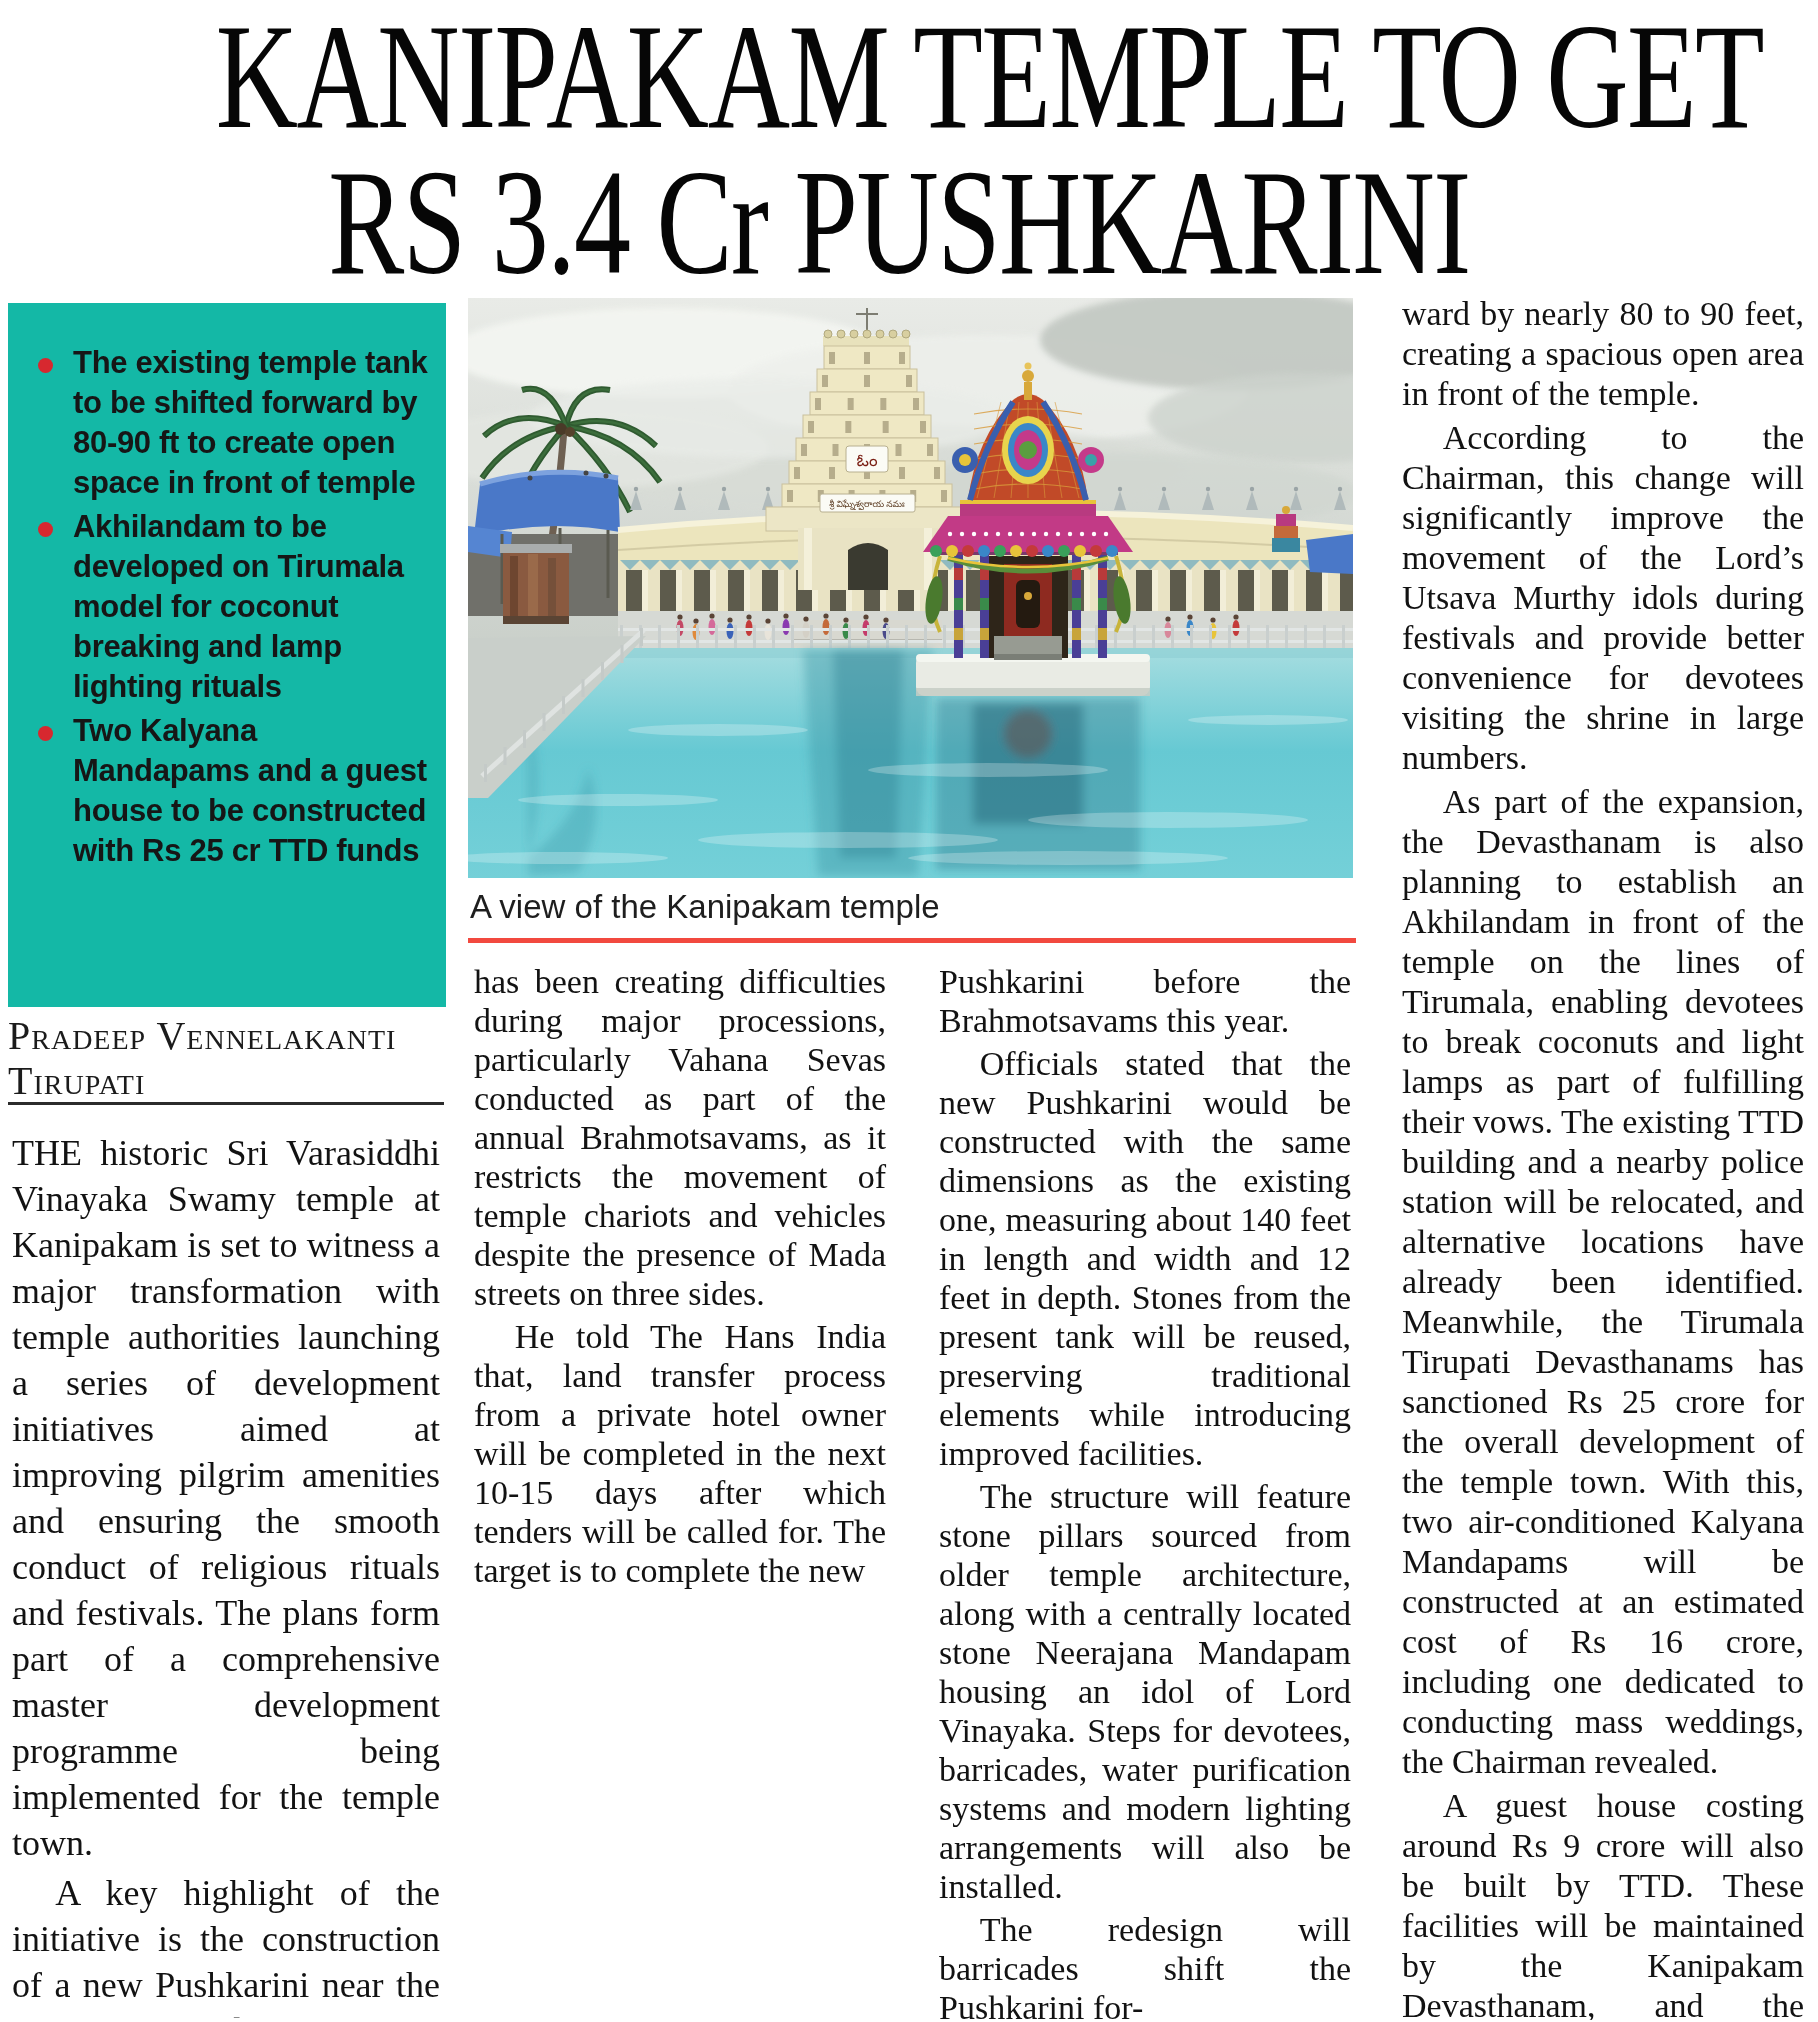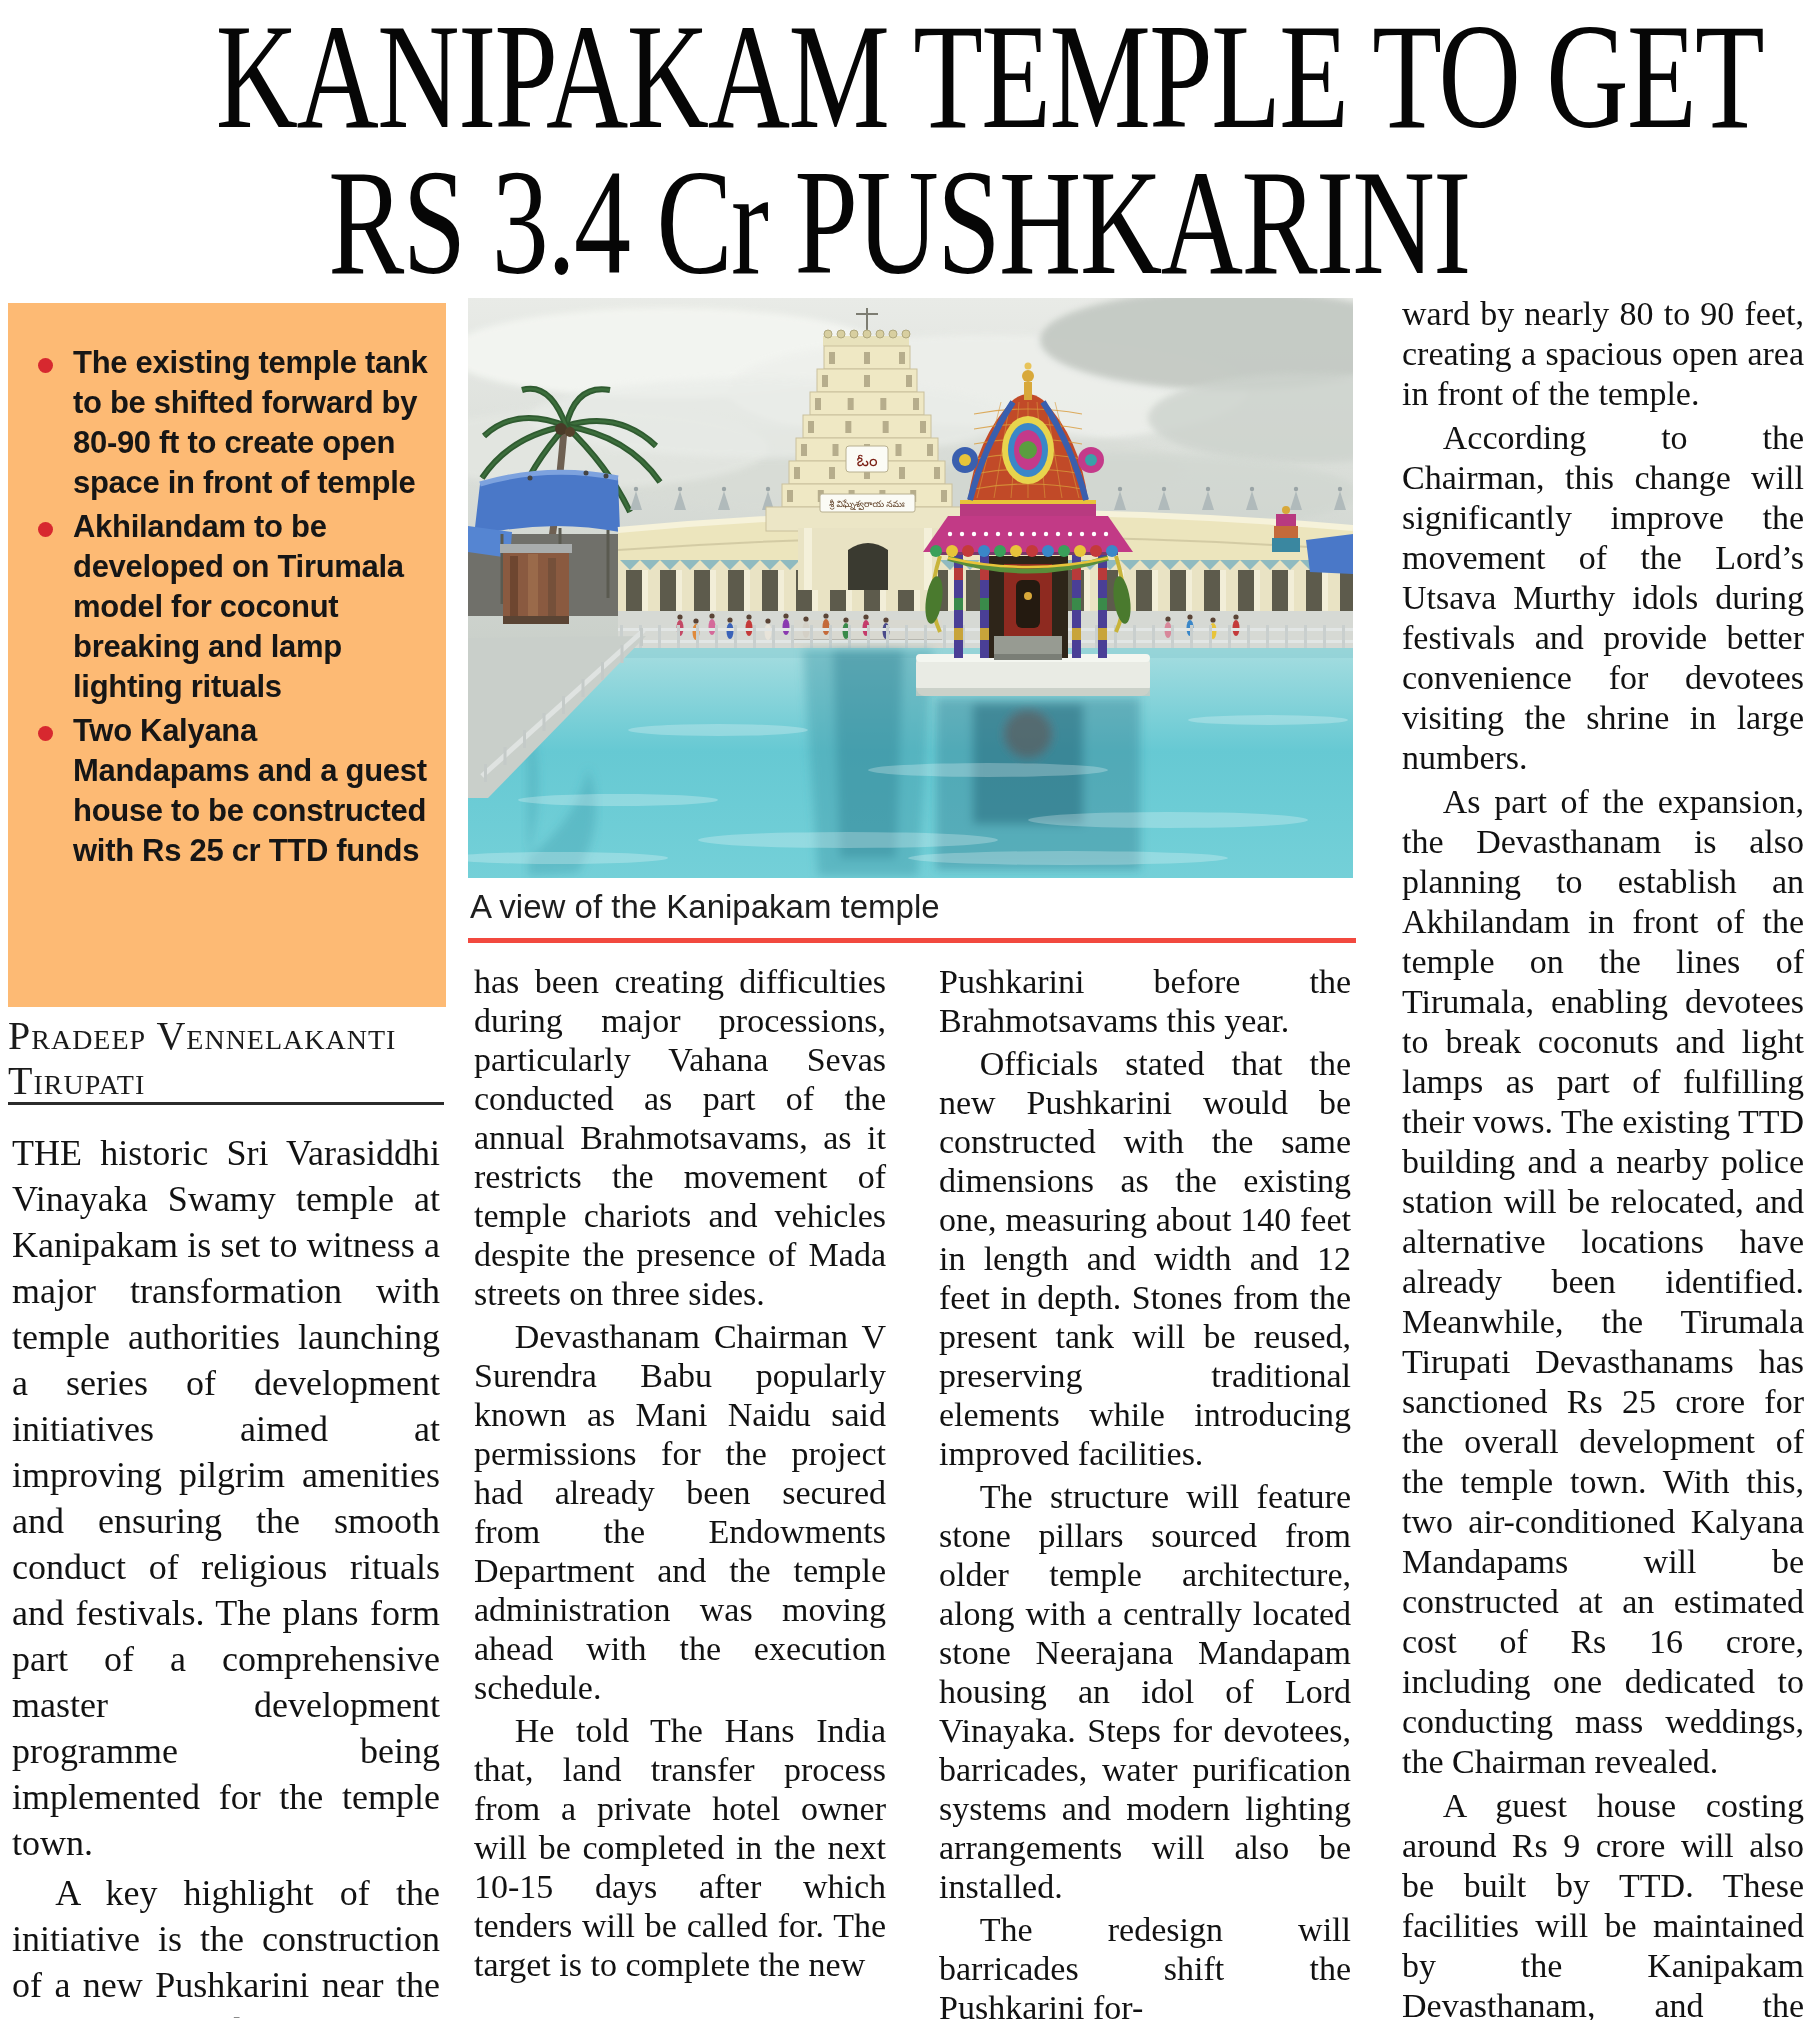--- a/index.html
+++ b/index.html
@@ -7,21 +7,21 @@
         font-family:"Liberation Serif",serif;color:#141414;}
 
   
   .headline{position:absolute;left:0;top:4px;width:1798px;text-align:center;color:#060606;}
   .hl-line{display:block;white-space:nowrap;font-family:"Liberation Serif",serif;
            font-size:150px;font-weight:500;line-height:0.97;letter-spacing:-2px;
            transform:scaleX(0.76);transform-origin:50% 50%;}
 
   
   .highlights{position:absolute;left:8px;top:303px;width:438px;height:704px;
-              background:#fdba74;box-sizing:border-box;padding:40px 18px 0 30px;overflow:hidden;}
+              background:#14b8a6;box-sizing:border-box;padding:40px 18px 0 30px;overflow:hidden;}
   .highlights ul{list-style:none;margin:0;padding:0;}
   .highlights li{display:flex;gap:20px;margin:0 0 4px 0;}
   .dot{flex:none;width:15px;height:15px;border-radius:50%;background:#d7282f;margin-top:15px;}
   .hl-text{font-family:"Liberation Sans",sans-serif;font-weight:bold;font-size:31px;
            line-height:40px;color:#161616;letter-spacing:-0.3px;}
 
   
   .byline{position:absolute;left:8px;top:1014px;width:436px;text-align:left;
           font-variant:small-caps;font-size:40px;line-height:1.12;color:#1b1b1b;letter-spacing:1px;}
   .byline-rule{position:absolute;left:8px;top:1102px;width:436px;height:3px;background:#2b2b2b;}
@@ -575,21 +575,20 @@
         <circle cx="560" cy="68" r="3.5" fill="#e8c45a"></circle>
       </g>
     </svg>
   </figure>
 
   <figcaption class="caption">A view of the Kanipakam temple</figcaption>
   <div class="red-rule"></div>
 
   <section class="col col2">
     <p>has been creating difficulties during major processions, particularly Vahana Sevas conducted as part of the annual Brahmotsavams, as it restricts the movement of temple chariots and vehicles despite the presence of Mada streets on three sides.</p>
-    <p class="indent">Devasthanam Chairman V Surendra Babu popularly known as Mani Naidu said permissions for the project had already been secured from the Endowments Department and the temple administration was moving ahead with the execution schedule.</p>
     <p class="indent">He told The Hans India that, land transfer process from a private hotel owner will be completed in the next 10-15 days after which tenders will be called for. The target is to complete the new</p>
   </section>
 
   <section class="col col3">
     <p>Pushkarini before the Brahmotsavams this year.</p>
     <p class="indent">Officials stated that the new Pushkarini would be constructed with the same dimensions as the existing one, measuring about 140 feet in length and width and 12 feet in depth. Stones from the present tank will be reused, preserving traditional elements while introducing improved facilities.</p>
     <p class="indent">The structure will feature stone pillars sourced from older temple architecture, along with a centrally located stone Neerajana Mandapam housing an idol of Lord Vinayaka. Steps for devotees, barricades, water purification systems and modern lighting arrangements will also be installed.</p>
     <p class="indent">The redesign will barricades shift the Pushkarini for-</p>
   </section>
 

